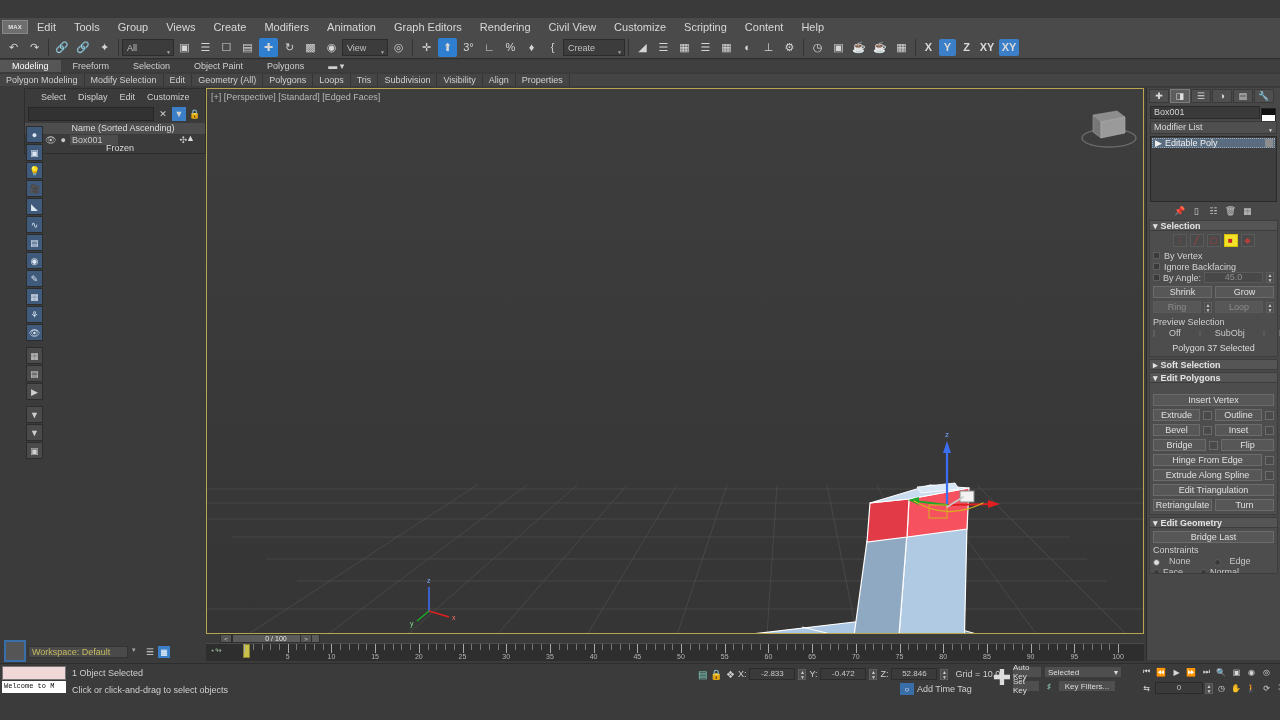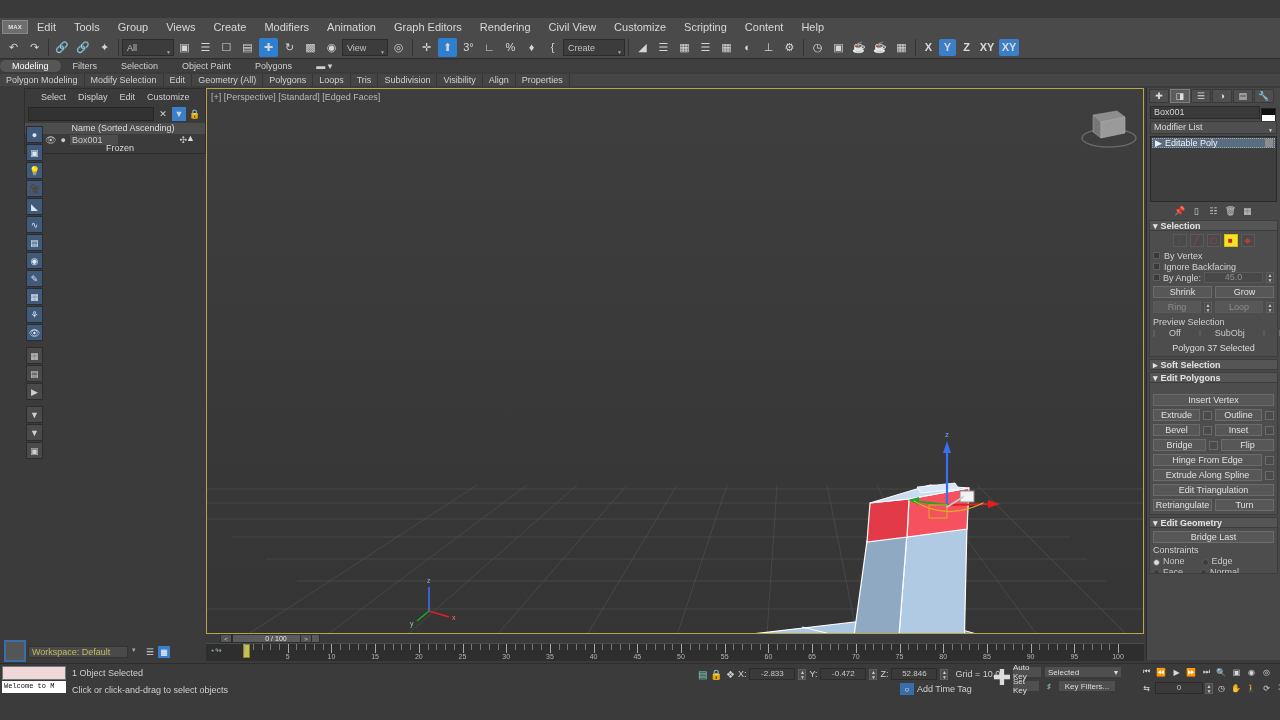--- a/index.html
+++ b/index.html
@@ -26,21 +26,21 @@
   .combo { height:17px; background:#3c3c3c; border:1px solid #2b2b2b; color:#c0c0c0;
      font-size:9px; padding:0 12px 0 4px; line-height:16px; position:relative; }
   .combo:after { content:"\25BC"; position:absolute; right:2px; top:4px; font-size:5px; color:#aaa; }
   .axbtn { width:17px; height:17px; display:flex; align-items:center; justify-content:center;
      font-size:11px; font-weight:bold; color:#dadada; margin:0 1px; border-radius:2px;}
   .axbtn.on { background:#3a7fc7; }
 
   
   .ribtabs { position:absolute; left:0; top:60px; width:1280px; height:12px; background:#3f3f3f; display:flex; align-items:center; }
   .ribtabs .rt { font-size:9px; padding:0 12px; height:12px; line-height:12px; color:#cfcfcf;}
-  .ribtabs .rt.act { background:#565656; color:#fff;border-radius:6px; }
+  .ribtabs .rt.act { background:#565656; color:#fff; }
   .ribrow { position:absolute; left:0; top:74px; width:1280px; height:12px; background:#454545; display:flex; align-items:center;}
   .ribrow .rb { font-size:9px; padding:0 6px; height:12px; line-height:12px; color:#d0d0d0; border-right:1px solid #353535;}
 
   
   .leftpanel { position:absolute; left:24px; top:88px; width:182px; height:66px; background:#3b3b3b; border:1px solid #2d2d2d;}
   .lp-menu { height:15px; display:flex; align-items:center; padding-left:16px; gap:12px; font-size:9px; color:#d0d0d0;}
   .lp-search { height:17px; margin:1px 3px; display:flex; align-items:center; gap:2px;}
   .lp-search input { flex:1; height:14px; background:#323232; border:1px solid #262626; color:#c0c0c0; font-size:9px; padding:0 3px; font-family:"Liberation Sans",sans-serif;}
   .mini { width:14px; height:14px; display:flex; align-items:center; justify-content:center; font-size:9px; color:#cfcfcf;}
   .mini.on{ background:#3a7fc7;}
@@ -210,21 +210,21 @@
     <div class="tbsep"></div>
     <div class="axbtn">X</div>
     <div class="axbtn on">Y</div>
     <div class="axbtn">Z</div>
     <div class="axbtn" style="width:20px">XY</div>
     <div class="axbtn on" style="width:20px">XY</div>
   </div>
 
   <div class="ribtabs">
     <div class="rt act">Modeling</div>
-    <div class="rt">Filters</div>
+    <div class="rt">Freeform</div>
     <div class="rt">Selection</div>
     <div class="rt">Object Paint</div>
     <div class="rt">Polygons</div>
     <div class="rt">▬ ▾</div>
   </div>
   <div class="ribrow">
     <div class="rb">Polygon Modeling</div>
     <div class="rb">Modify Selection</div>
     <div class="rb">Edit</div>
     <div class="rb">Geometry (All)</div>
@@ -709,21 +709,21 @@
     <div class="rollup">
       <div class="rhead">
         <span>▾</span>
         <span>Edit Geometry</span>
       </div>
       <div class="rbody" style="height:46px;overflow:hidden">
         <div class="brow" style="margin-top:0">
           <div class="btn">Bridge Last</div>
         </div>
         <div class="grplbl" style="margin-top:2px">Constraints</div>
-        <div style="display:flex;align-items:flex-end;gap:3px">
+        <div style="display:flex;align-items:flex-end;gap:9px">
           <span class="radio on"></span>
           <span style="font-size:9px">None</span>
           <span class="radio" style="margin-left:14px"></span>
           <span style="font-size:9px">Edge</span>
         </div>
         <div style="display:flex;align-items:center;gap:3px;margin-top:1px">
           <span class="radio"></span>
           <span style="font-size:9px">Face</span>
           <span class="radio" style="margin-left:14px"></span>
           <span style="font-size:9px">Normal</span>

